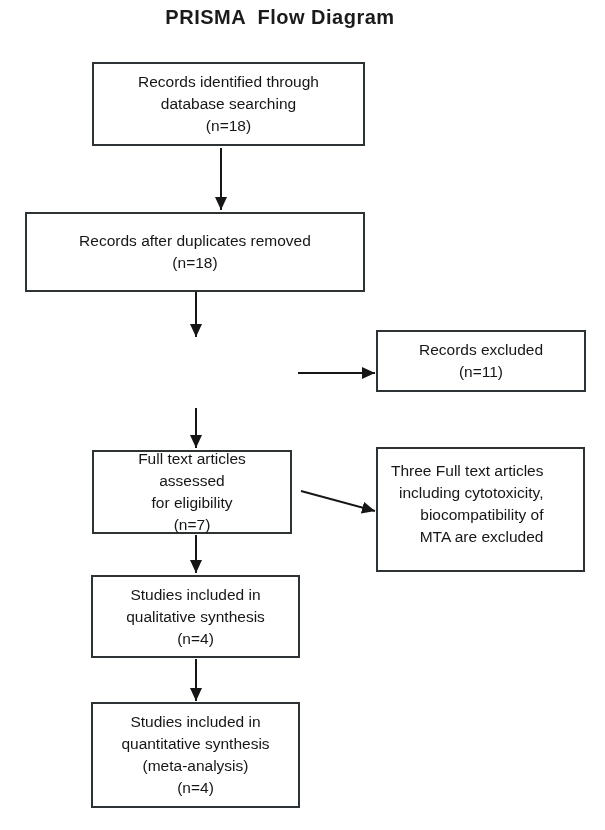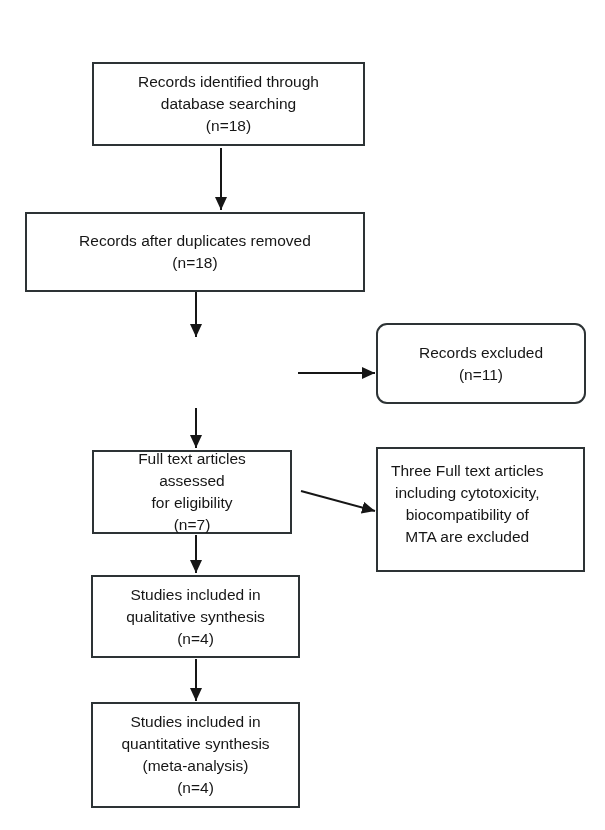--- a/index.html
+++ b/index.html
@@ -39,47 +39,48 @@
     text-align: center;
     white-space: pre-line;
     font-size: 15.5px;
     line-height: 1.42;
     color: #161616;
     padding: 4px 18px;
   }
   .fbox.left-align {
     align-items: flex-start;
     justify-content: flex-start;
-    text-align: center;
+    text-align: right;
     padding: 11px 10px 10px 13px;
   }
   #bx-identified   { left: 92px;  top: 62px;  width: 273px; height: 84px; }
   #bx-duplicates   { left: 25px;  top: 212px; width: 340px; height: 80px; }
   #bx-screened     { left: 93px;  top: 339px; width: 204px; height: 68px; }
-  #bx-excluded     { left: 376px; top: 323px; width: 210px; height: 81px; border-radius: 11px; }
+  #bx-excluded     { left: 376px; top: 330px; width: 210px; height: 62px; }
   #bx-fulltext     { left: 92px;  top: 450px; width: 200px; height: 84px; }
   #bx-ft-excluded  { left: 376px; top: 447px; width: 209px; height: 125px; }
   #bx-qualitative  { left: 91px;  top: 575px; width: 209px; height: 83px; }
   #bx-quantitative { left: 91px;  top: 702px; width: 209px; height: 106px; }
   .arrow-layer {
     position: absolute;
     left: 0;
     top: 0;
     pointer-events: none;
   }
   .arrow-layer line {
     stroke: #161616;
     stroke-width: 2;
   }
 </style>
 </head>
 <body>
 
 <div class="canvas">
 
+  <div class="diagram-title">PRISMA  Flow Diagram</div>
 
   <svg class="arrow-layer" width="605" height="830" viewBox="0 0 605 830">
     <defs>
       <marker id="ah" markerUnits="userSpaceOnUse" markerWidth="14" markerHeight="12" refX="13" refY="6" orient="auto">
         <path d="M0,0 L13,6 L0,12 Z" fill="#161616"></path>
       </marker>
     </defs>
     <line x1="221" y1="148" x2="221" y2="210" marker-end="url(#ah)"></line>
     <line x1="196" y1="282" x2="196" y2="337" marker-end="url(#ah)"></line>
     <line x1="196" y1="408" x2="196" y2="448" marker-end="url(#ah)"></line>

